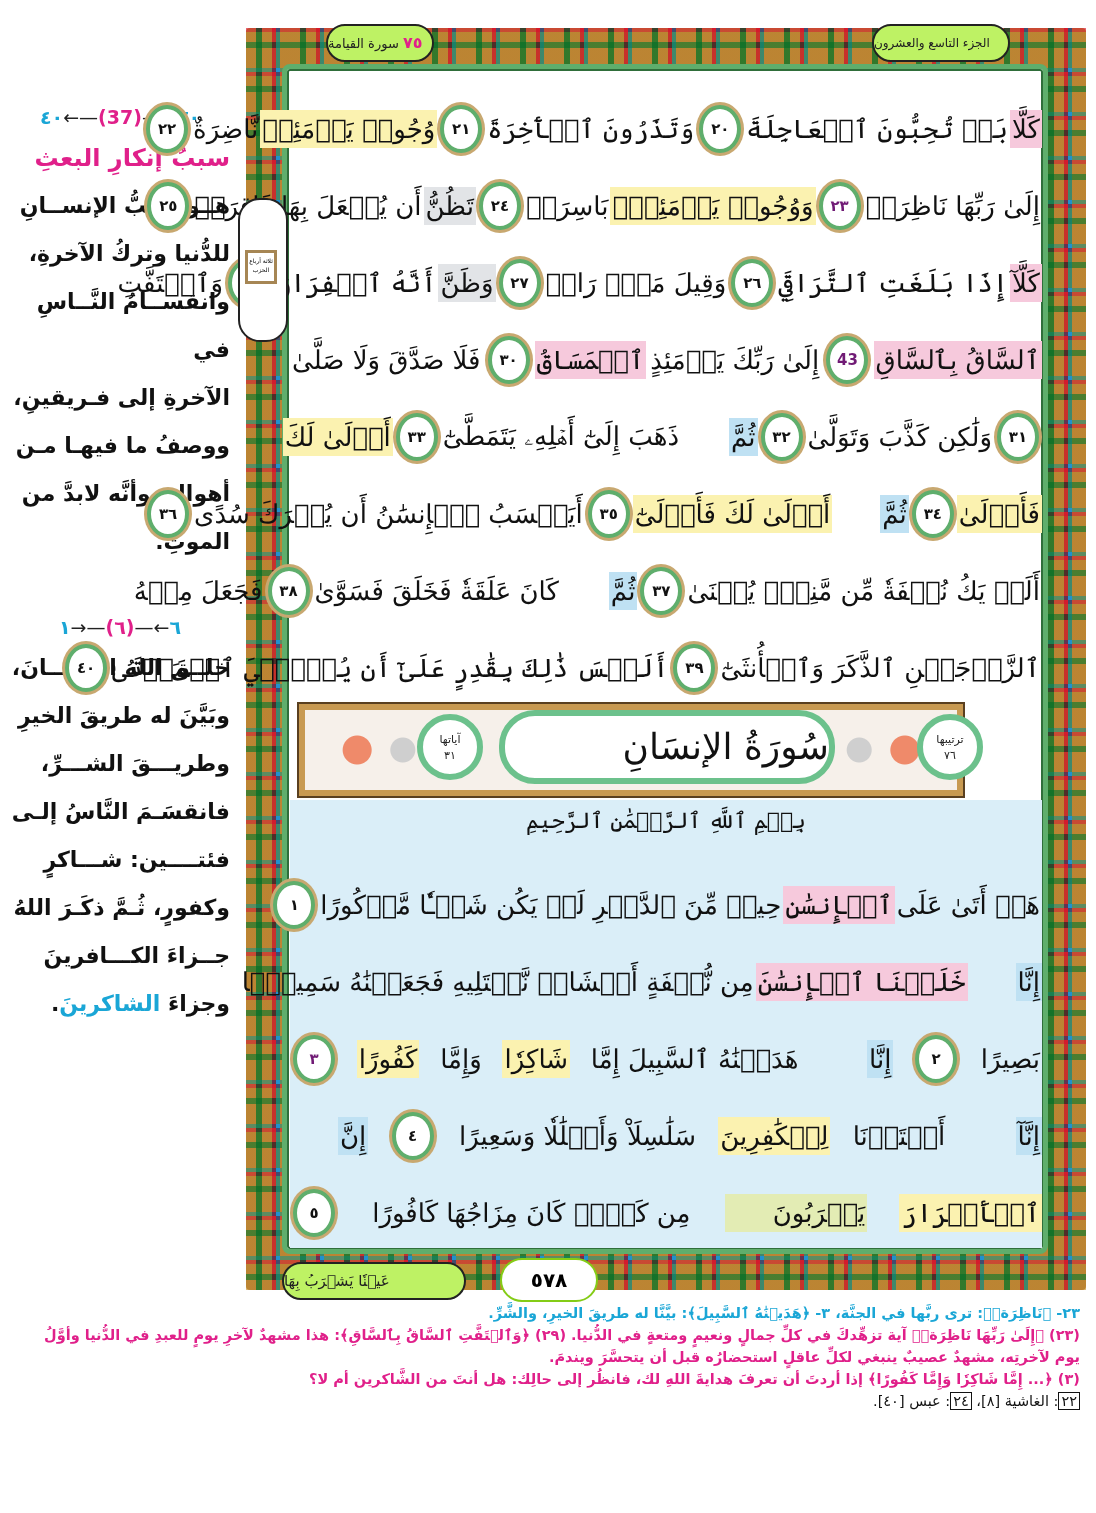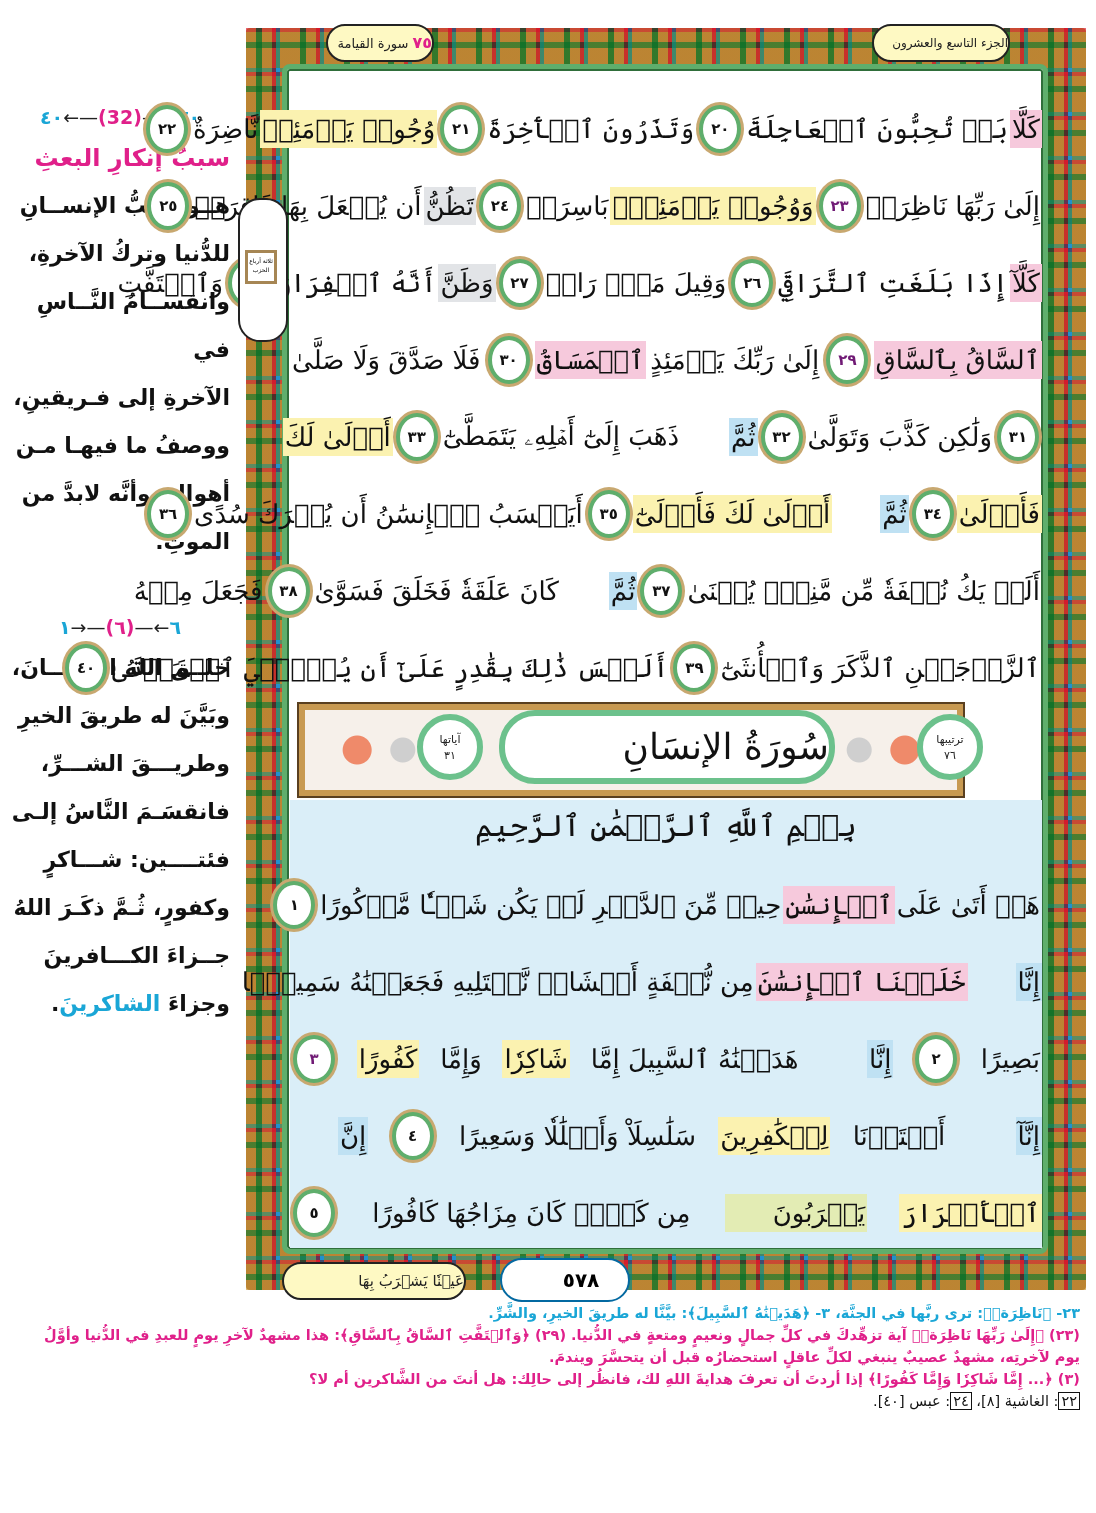--- a/index.html
+++ b/index.html
@@ -41,31 +41,31 @@
       repeating-linear-gradient(0deg, rgba(217,180,106,.9) 0 10px, rgba(58,164,90,.85) 10px 16px, rgba(217,180,106,.9) 16px 26px, rgba(231,66,90,.8) 26px 30px, rgba(72,185,228,.8) 30px 34px, rgba(217,180,106,.9) 34px 44px);
     mix-blend-mode:multiply;
   }
   .frame-inner {
     position:absolute; left:282px; top:64px; width:766px; height:1190px;
     background:#fff; border:5px solid #5fae6c; border-radius:8px; box-sizing:border-box;
     box-shadow:0 0 0 2px #2f6e3a inset;
   }
   
   .cart {
-    position:absolute; background:#fef9c3; border:2px solid #222; border-radius:22px;
-    height:34px; line-height:34px; text-align:right; font-size:13px; color:#222; z-index:5;
+    position:absolute; background:#bef264; border:2px solid #222; border-radius:22px;
+    height:34px; line-height:34px; text-align:left; font-size:13px; color:#222; z-index:5;
   }
   .cart-surah { left:326px; top:24px; width:104px; }
   .cart-surah .pg { color:#e0208a; font-weight:bold; font-size:16px; }
   .cart-juz { left:872px; top:24px; width:134px; font-size:12px; }
   .cart-foot { left:282px; top:1262px; width:180px; font-size:15px; }
   .pnum {
     position:absolute; left:500px; top:1258px; width:94px; height:40px; line-height:40px;
-    background:#fff; border:2px solid #0369a1; border-radius:22px; text-align:center;
-    font-size:20px; font-weight:bold; z-index:5;padding-left:32px;
+    background:#fff; border:2px solid #84cc16; border-radius:22px; text-align:center;
+    font-size:20px; font-weight:bold; z-index:5;
   }
   
   .hizb {
     position:absolute; left:238px; top:198px; width:46px; height:140px; background:#fff;
     border:2px solid #222; border-radius:22px; z-index:6;
   }
   .hizb .box {
     position:absolute; left:5px; top:50px; width:32px; height:34px; border:3px solid #a68654;
     background:#fff; font-size:6px; text-align:center; line-height:9px; padding-top:3px; box-sizing:border-box;
   }
@@ -114,40 +114,40 @@
     padding-top:12px; color:#222;
   }
   .med-left { left:118px; }
   .med-right { left:618px; }
 
   .blue-area {
     position:absolute; left:290px; top:800px; width:752px; height:448px; background:#daeef8;
   }
   .basmala {
     position:absolute; left:290px; top:808px; width:752px; text-align:center;
-    font-family:"DejaVu Serif", serif; font-size:30px; color:#111; direction:rtl;
+    font-family:"DejaVu Serif", serif; font-size:22px; color:#111; direction:rtl;
   }
   .text-lower { position:absolute; left:290px; top:866px; width:752px; }
 
   
   .notes {
     position:absolute; left:18px; top:1302px; width:1062px; direction:rtl; text-align:right;
     font-family:"DejaVu Sans", sans-serif; font-size:14.5px; font-weight:bold; line-height:22px;
   }
   .notes .n-blue { color:#1aa6d6; }
   .notes .n-pink { color:#e0208a; }
   .notes .n-ref { color:#111; font-weight:normal; }
   .notes .boxed { border:1.5px solid #111; padding:0 2px; }
 </style>
 </head>
 <body>
 
 <div class="side">
   <div class="range">
-    <span class="c">٤٠</span><span class="k">←—</span><span class="m">(32)</span><span class="k">—→</span><span class="c">٢٠</span>
+    <span class="c">٤٠</span><span class="k">←—</span><span class="m">(37)</span><span class="k">—→</span><span class="c">٢٠</span>
   </div>
   <div class="title">سببُ إنكارِ البعثِ</div>
   <div id="b1lines">
       <p>هــو حــبُّ الإنســانِ</p>
       <p>للدُّنيا وتركُ الآخرةِ،</p>
       <p>وانقســامُ النَّــاسِ في</p>
       <p>الآخرةِ إلى فـريقينِ،</p>
       <p>ووصفُ ما فيهـا مـن</p>
       <p>أهوالٍ، وأنَّه لابدَّ من</p>
       <p>الموتِ.</p>
@@ -213,21 +213,21 @@
       <span class="ayah">٢٦</span>
       <span class="seg">وَقِيلَ مَنۡۜ رَاقٖ</span>
       <span class="ayah">٢٧</span>
       <span class="seg hl-grey">وَظَنَّ</span>
       <span class="seg">أَنَّهُ ٱلۡفِرَاقُ</span>
       <span class="ayah">٢٨</span>
       <span class="seg">وَٱلۡتَفَّتِ</span>
     </div>
     <div class="line">
       <span class="seg hl-pink">ٱلسَّاقُ بِٱلسَّاقِ</span>
-      <span class="ayah pink">٢٩</span>
+      <span class="ayah pink">43</span>
       <span class="seg">إِلَىٰ رَبِّكَ يَوۡمَئِذٍ</span>
       <span class="seg hl-pink">ٱلۡمَسَاقُ</span>
       <span class="ayah">٣٠</span>
       <span class="seg">فَلَا صَدَّقَ وَلَا صَلَّىٰ</span>
     </div>
     <div class="line">
       <span class="ayah">٣١</span>
       <span class="seg">وَلَٰكِن كَذَّبَ وَتَوَلَّىٰ</span>
       <span class="ayah">٣٢</span>
       <span class="seg hl-blue">ثُمَّ</span>

